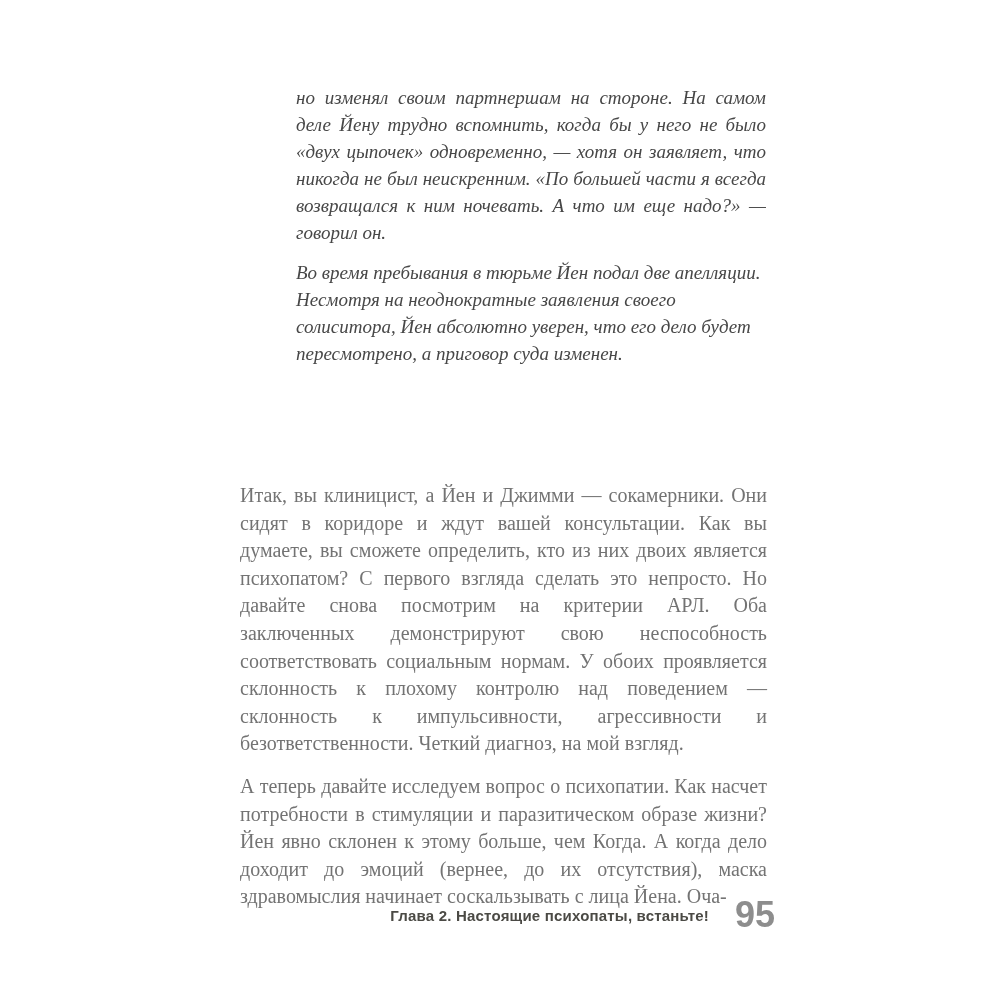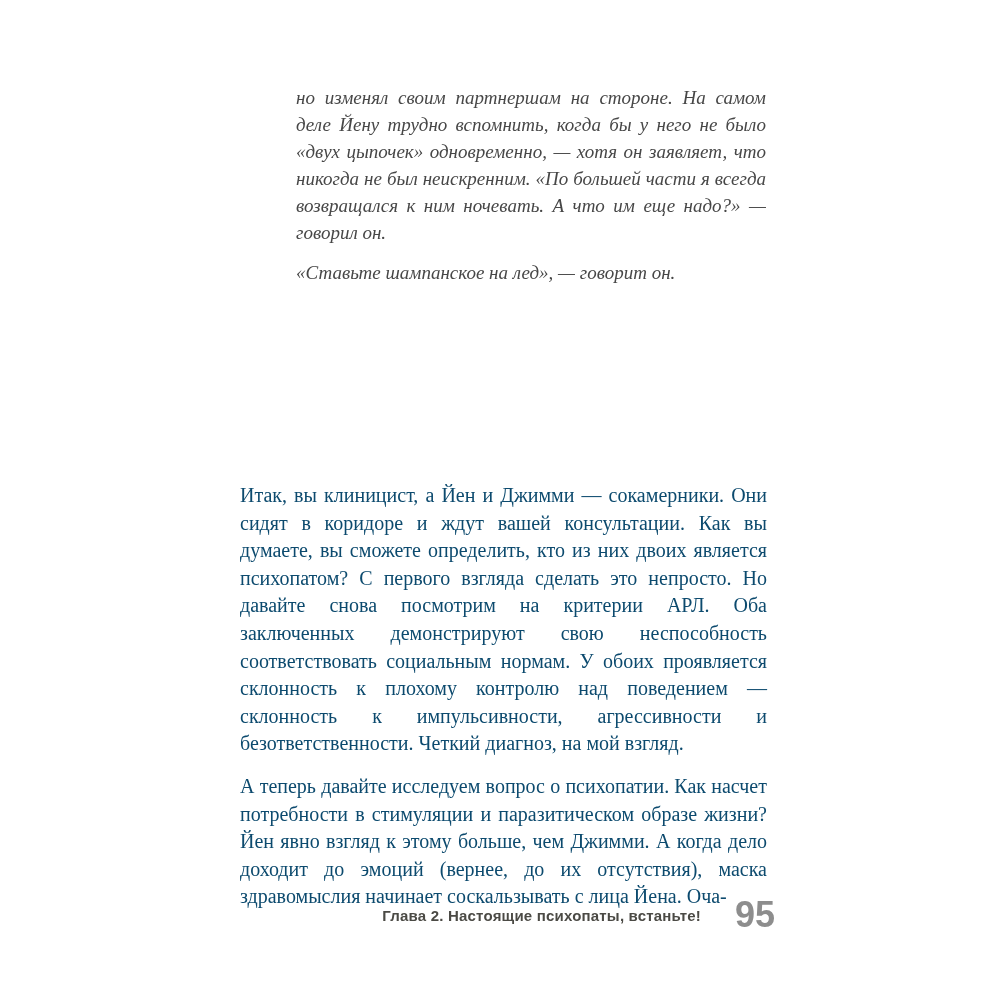--- a/index.html
+++ b/index.html
@@ -37,30 +37,30 @@
     position: absolute;
     left: 240px;
     top: 482px;
     width: 527px;
   }
   .body-block p {
     margin: 0 0 15px 0;
     font-family: "Liberation Serif", serif;
     font-size: 20px;
     line-height: 27.6px;
-    color: #0c4a6e;
+    color: #737373;
     text-align: justify;
   }
   .footer {
     position: absolute;
     right: 225px;
     top: 894px;
     display: flex;
     align-items: center;
-    gap: 34px;
+    gap: 26px;
     font-family: "Liberation Sans", sans-serif;
   }
   .footer .chapter {
     font-size: 15px;
     font-weight: bold;
     color: #4b4a45;
     letter-spacing: 0.2px;
   }
   .footer .pagenum {
     font-size: 36px;
@@ -68,26 +68,26 @@
     color: #8d8d8d;
   }
 </style>
 </head>
 <body>
 
 <div class="page">
 
   <div class="quote-block">
     <p>но изменял своим партнершам на стороне. На самом деле Йену трудно вспомнить, когда бы у него не было «двух цыпочек» одновременно, — хотя он заявляет, что никогда не был неискренним. «По большей части я всегда возвращался к ним ночевать. А что им еще надо?» — говорил он.</p>
-    <p>«Ставьте шампанское на лед», — говорит он.</p>
+    <p>Во время пребывания в тюрьме Йен подал две апелляции. Несмотря на неоднократные заявления своего солиситора, Йен абсолютно уверен, что его дело будет пересмотрено, а приговор суда изменен.</p>
   </div>
 
   <div class="body-block">
     <p>Итак, вы клиницист, а Йен и Джимми — сокамерники. Они сидят в коридоре и ждут вашей консультации. Как вы думаете, вы сможете определить, кто из них двоих является психопатом? С первого взгляда сделать это непросто. Но давайте снова посмотрим на критерии АРЛ. Оба заключенных демонстрируют свою неспособность соответствовать социальным нормам. У обоих проявляется склонность к плохому контролю над поведением — склонность к импульсивности, агрессивности и безответственности. Четкий диагноз, на мой взгляд.</p>
-    <p>А теперь давайте исследуем вопрос о психопатии. Как насчет потребности в стимуляции и паразитическом образе жизни? Йен явно взгляд к этому больше, чем Джимми. А когда дело доходит до эмоций (вернее, до их отсутствия), маска здравомыслия начинает соскальзывать с лица Йена. Оча-</p>
+    <p>А теперь давайте исследуем вопрос о психопатии. Как насчет потребности в стимуляции и паразитическом образе жизни? Йен явно склонен к этому больше, чем Когда. А когда дело доходит до эмоций (вернее, до их отсутствия), маска здравомыслия начинает соскальзывать с лица Йена. Оча-</p>
   </div>
 
   <div class="footer">
     <span class="chapter">Глава 2. Настоящие психопаты, встаньте!</span>
     <span class="pagenum">95</span>
   </div>
 
 </div>
 
 </body></html>

